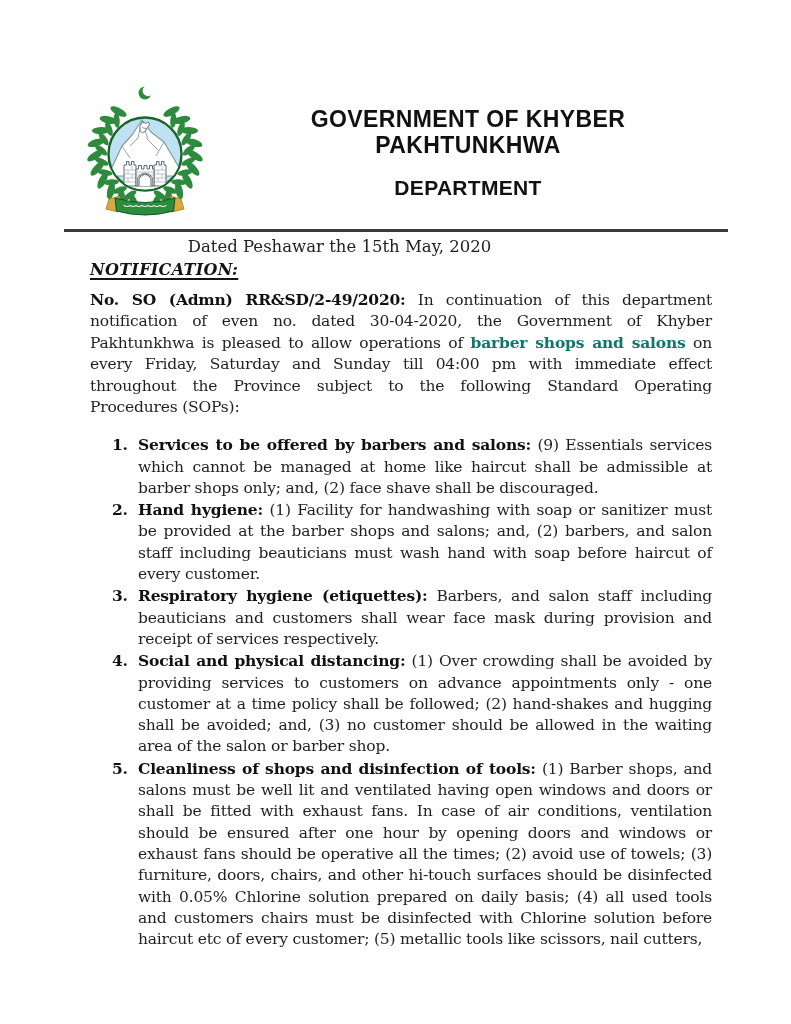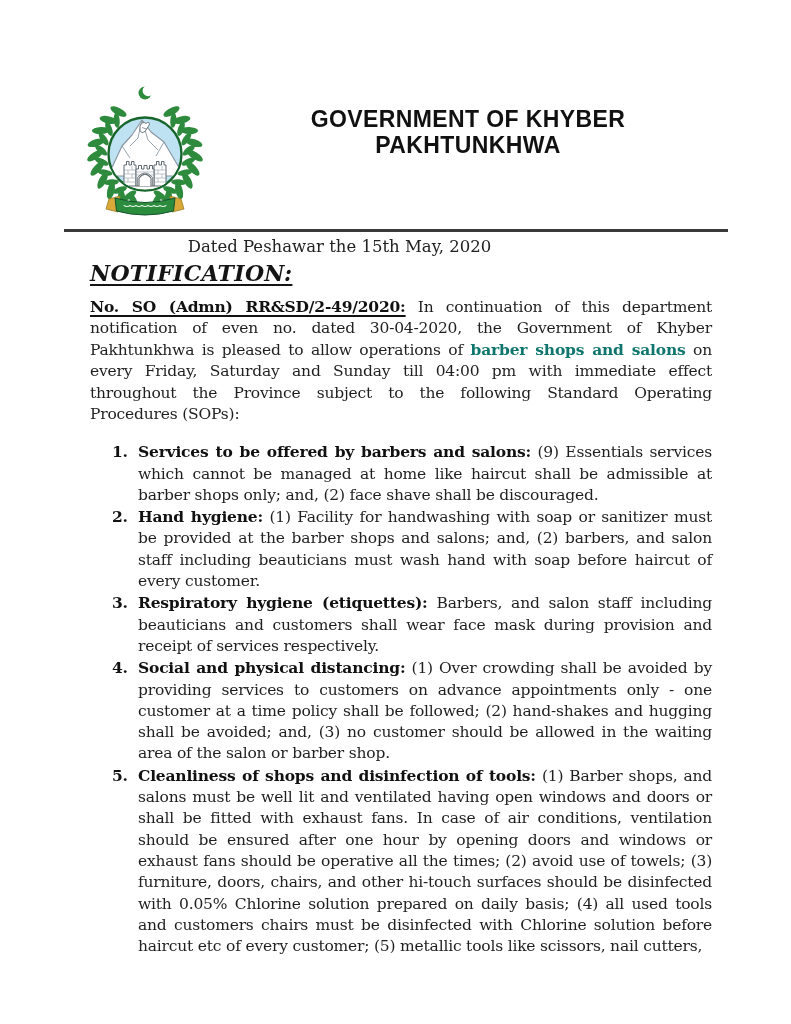--- a/index.html
+++ b/index.html
@@ -36,37 +36,36 @@
   .rule{
     margin-left:64px;width:664px;height:2.5px;background:#3a3a3a;
   }
   .date-line{
     margin:4px 112px 0 0;
     text-align:center;
     font-size:16.5px;line-height:22px;color:#222;
   }
   .notif-heading{
     margin:2px 0 0 90px;
-    font-size:22px;font-weight:700;font-style:italic;
+    font-size:16px;font-weight:700;font-style:italic;
     letter-spacing:.3px;
     text-decoration:underline;
     text-decoration-thickness:2px;
     text-underline-offset:3px;
     color:#141414;
     width:max-content;
     text-align:center;
   }
   .intro{
     margin:10px 79px 0 90px;
     text-align:justify;
     font-size:15.5px;line-height:21.3px;letter-spacing:-0.2px;
   }
   .ref-no{
     font-weight:700;
-    text-decoration:underline;
     text-decoration-thickness:1.8px;
     text-underline-offset:3px;
     color:#111;
   }
   .bold-phrase{font-weight:700;color:#0f766e;}
   .sop-list{
     margin:16px 79px 0 90px;
     font-size:15.5px;line-height:21.3px;letter-spacing:-0.2px;
   }
   .sop-item{
@@ -187,20 +186,21 @@
         <polygon points="97,119 86,116 88,132 100,129" stroke="#9c7b1f" stroke-width="0.8" fill="#d9a93a"></polygon>
         <path d="M31 118 Q61 127 91 118 L89.5 131 Q61 139 32.5 131 Z" stroke="#14532d" stroke-width="1" fill="#2a8c3c"></path>
         <path d="M40 125.5 q3 2 6 0 q3 2 6 0 q3 2 6 0 q3 2 6 0 q3 2 6 0 q3 2 6 0 q3 2 6 0" fill="none" stroke="#eaf4ea" stroke-width="1.1" stroke-linecap="round"></path>
       </g>
     </svg>
   </div>
 
   <div class="titles">
     <div class="gov-title">GOVERNMENT OF KHYBER PAKHTUNKHWA</div>
     <div class="dept-title">
+      <div>DEPARTMENT</div>
     </div>
   </div>
 
   <div class="doc-body">
     <div class="rule"></div>
 
     <div class="date-line">Dated Peshawar the 15th May, 2020</div>
 
     <div class="notif-heading">NOTIFICATION:</div>
 

